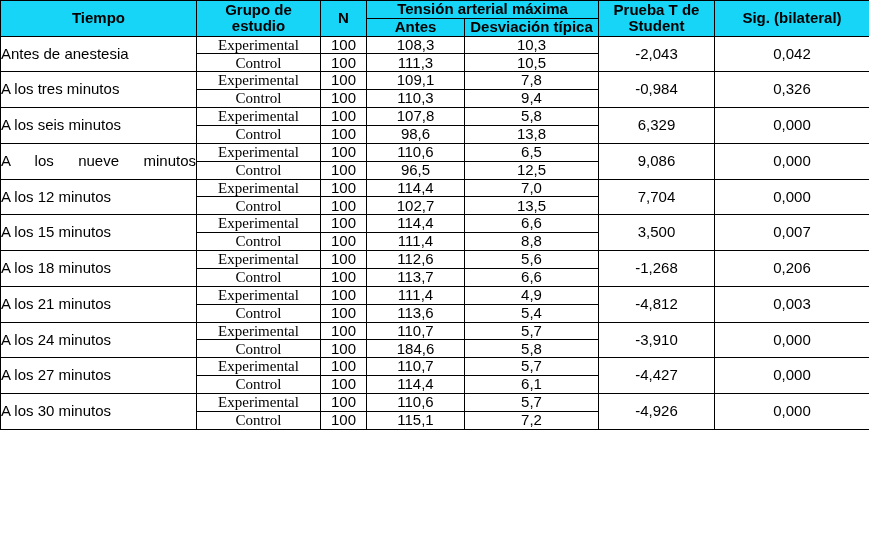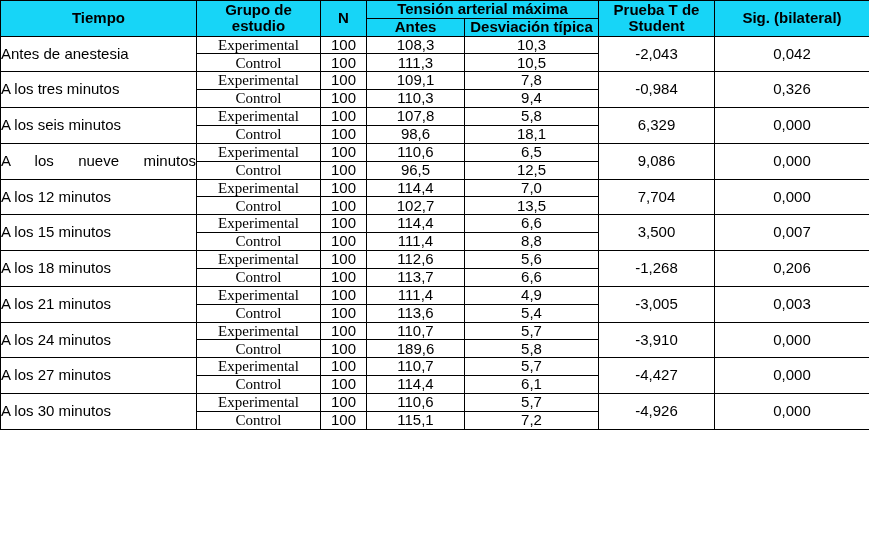--- a/index.html
+++ b/index.html
@@ -129,21 +129,21 @@
         <td class="num">100</td>
         <td class="num">107,8</td>
         <td class="num">5,8</td>
         <td class="num" rowspan="2">6,329</td>
         <td class="num" rowspan="2">0,000</td>
       </tr>
       <tr>
         <td class="group-cell">Control</td>
         <td class="num">100</td>
         <td class="num">98,6</td>
-        <td class="num">18,1</td>
+        <td class="num">13,8</td>
       </tr>
       <tr>
         <td class="time-cell" rowspan="2">A los nueve minutos</td>
         <td class="group-cell">Experimental</td>
         <td class="num">100</td>
         <td class="num">110,6</td>
         <td class="num">6,5</td>
         <td class="num" rowspan="2">9,086</td>
         <td class="num" rowspan="2">0,000</td>
       </tr>
@@ -197,42 +197,42 @@
         <td class="num">100</td>
         <td class="num">113,7</td>
         <td class="num">6,6</td>
       </tr>
       <tr>
         <td class="time-cell nojust" rowspan="2">A los 21 minutos</td>
         <td class="group-cell">Experimental</td>
         <td class="num">100</td>
         <td class="num">111,4</td>
         <td class="num">4,9</td>
-        <td class="num" rowspan="2">-3,005</td>
+        <td class="num" rowspan="2">-4,812</td>
         <td class="num" rowspan="2">0,003</td>
       </tr>
       <tr>
         <td class="group-cell">Control</td>
         <td class="num">100</td>
         <td class="num">113,6</td>
         <td class="num">5,4</td>
       </tr>
       <tr>
         <td class="time-cell nojust" rowspan="2">A los 24 minutos</td>
         <td class="group-cell">Experimental</td>
         <td class="num">100</td>
         <td class="num">110,7</td>
         <td class="num">5,7</td>
         <td class="num" rowspan="2">-3,910</td>
         <td class="num" rowspan="2">0,000</td>
       </tr>
       <tr>
         <td class="group-cell">Control</td>
         <td class="num">100</td>
-        <td class="num">189,6</td>
+        <td class="num">184,6</td>
         <td class="num">5,8</td>
       </tr>
       <tr>
         <td class="time-cell nojust" rowspan="2">A los 27 minutos</td>
         <td class="group-cell">Experimental</td>
         <td class="num">100</td>
         <td class="num">110,7</td>
         <td class="num">5,7</td>
         <td class="num" rowspan="2">-4,427</td>
         <td class="num" rowspan="2">0,000</td>

